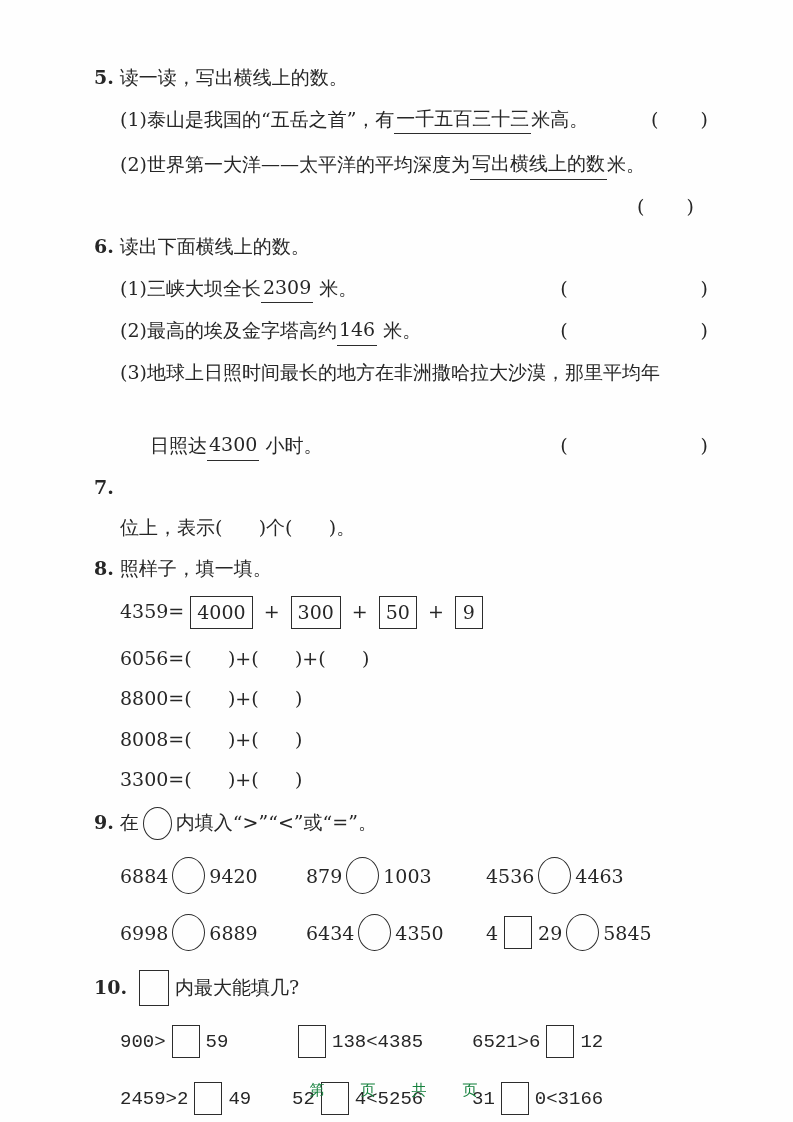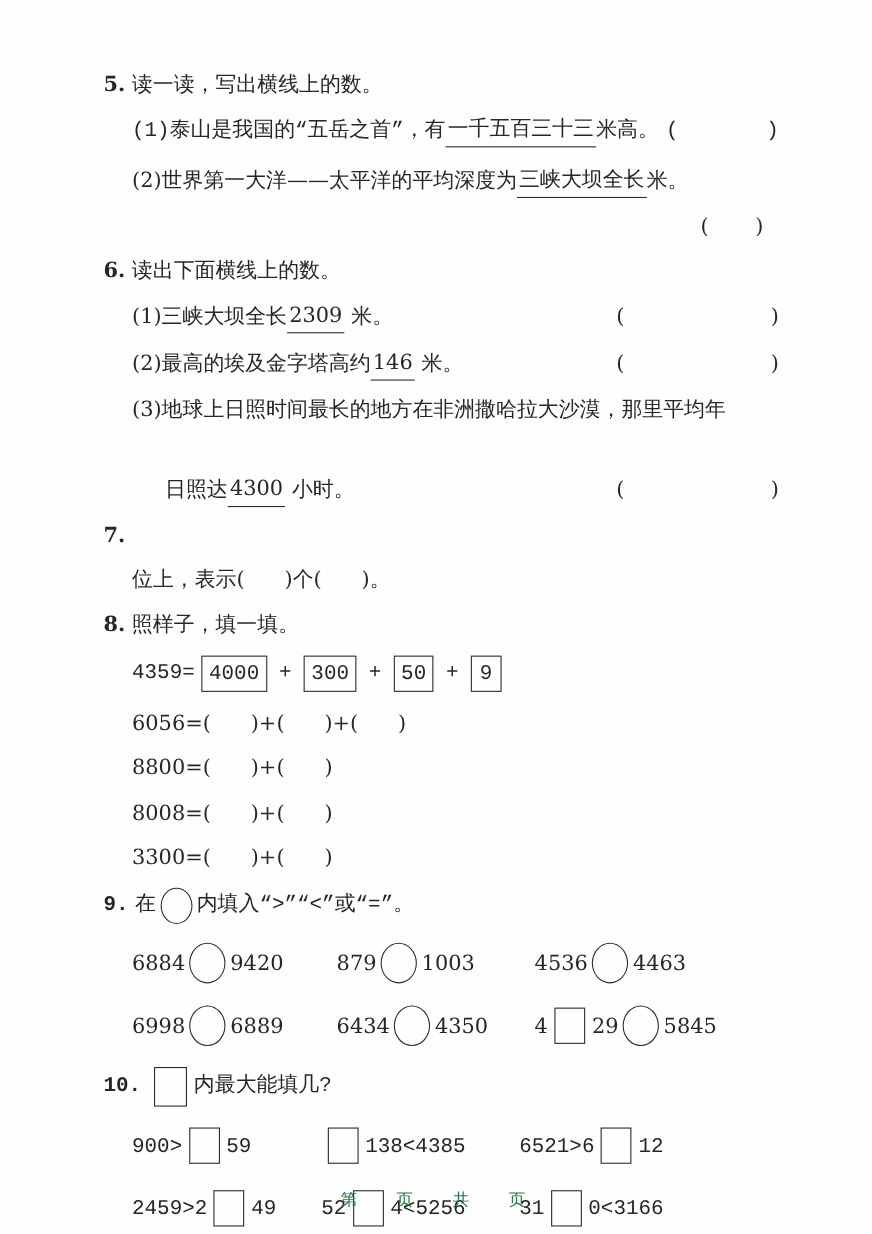--- a/index.html
+++ b/index.html
@@ -68,21 +68,21 @@
   .eq-lhs { white-space: pre; }
   .grid3 {
     display: grid;
     grid-template-columns: 186px 180px auto;
     align-items: center;
     margin-bottom: 17px;
     min-height: 40px;
   }
   .grid3.q10 { grid-template-columns: 172px 180px auto; font-family: Liberation Mono, monospace; }
   .cell { display: flex; align-items: center; white-space: pre; }
-  .mb-lg { margin-bottom: 16px; font-family: Liberation Mono, monospace; }
+  .mb-lg { margin-bottom: 16px; }
   .sect { margin-top: 3px; }
   .footer {
     position: absolute;
     left: 0; right: 0;
     bottom: 22px;
     text-align: center;
     font-family: Liberation Mono, monospace;
     font-size: 15px;
     letter-spacing: 6px;
     color: #15803d;
@@ -100,21 +100,21 @@
       <span>读一读，写出横线上的数。</span>
     </div>
     <div class="line indent mb-lg">
       <span class="pre">(1)泰山是我国的“五岳之首”，有</span>
         <span class="u">一千五百三十三</span>
         <span class="pre">米高。</span>
       <span class="right blank">(       )</span>
     </div>
     <div class="line indent">
       <span class="pre">(2)世界第一大洋——太平洋的平均深度为</span>
-        <span class="u">三峡大坝全长</span>
+        <span class="u">写出横线上的数</span>
         <span class="pre">米。</span>
     </div>
     <div class="line blank-line">
       <span class="blank">(       )</span>
     </div>
 
     <div class="line sect">
       <span class="qnum">6.</span>
       <span>读出下面横线上的数。</span>
     </div>

